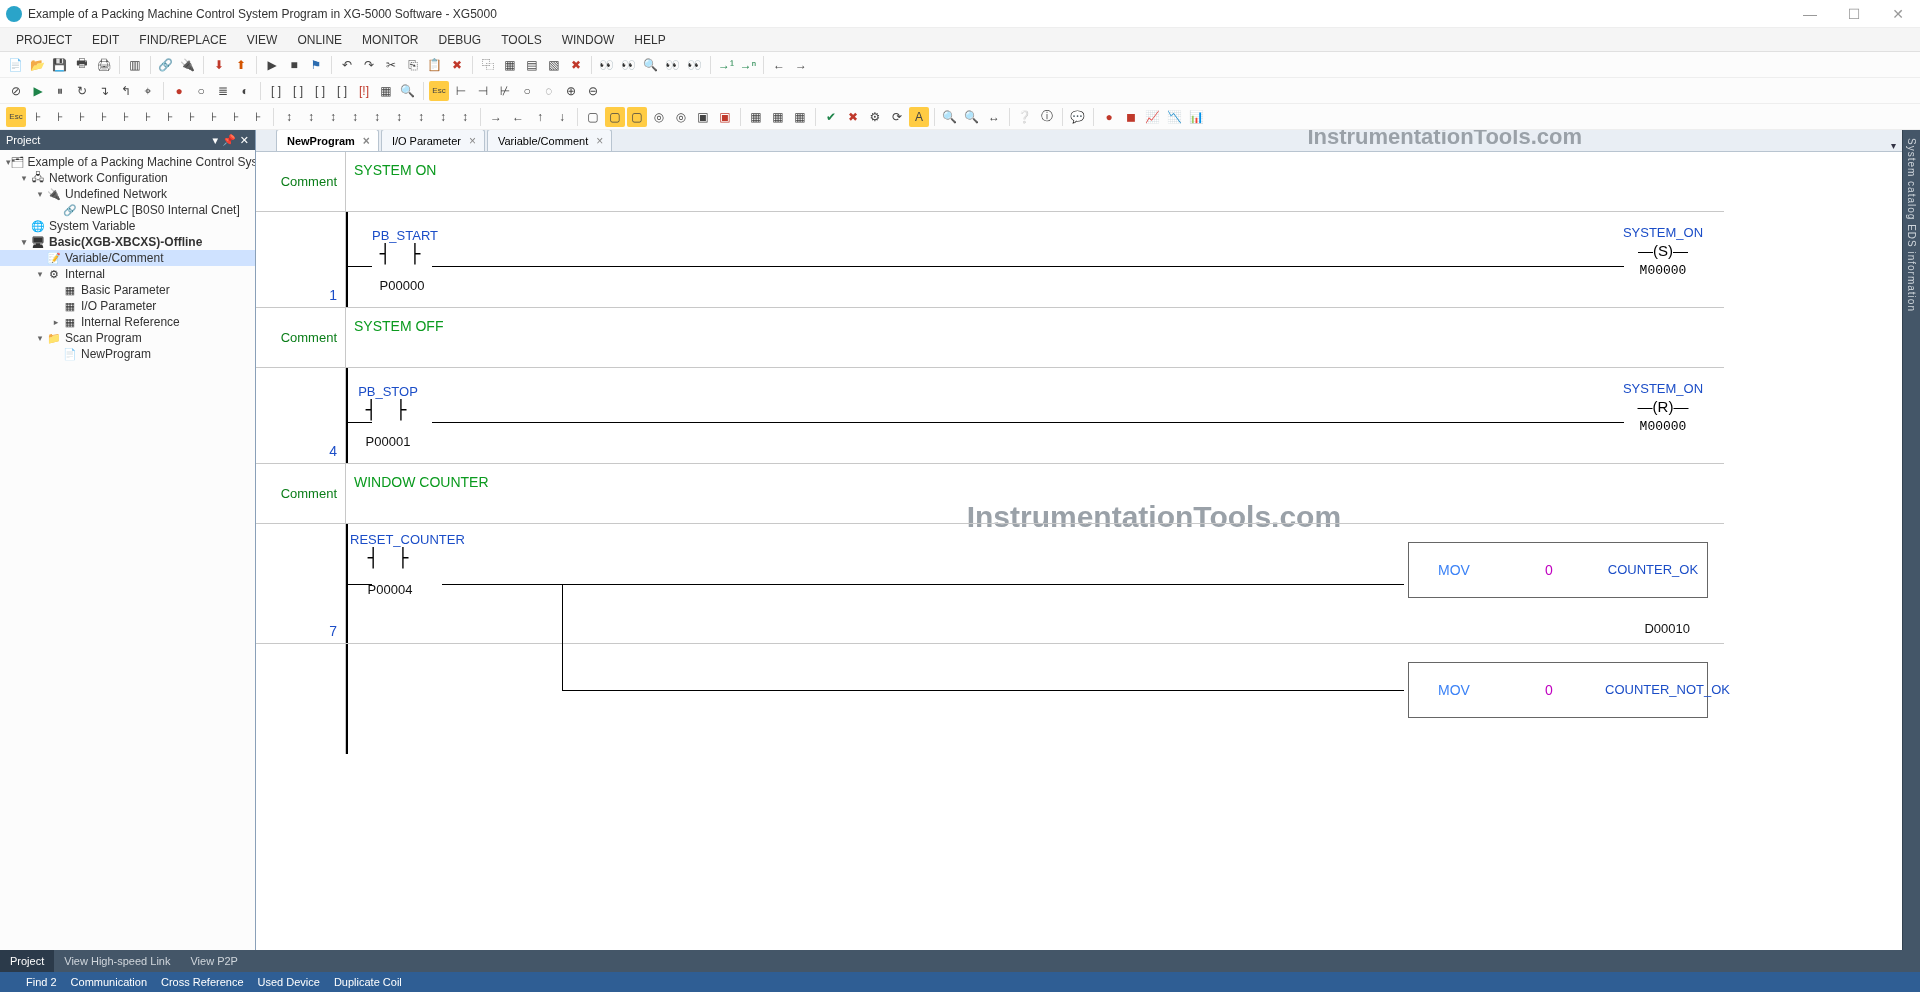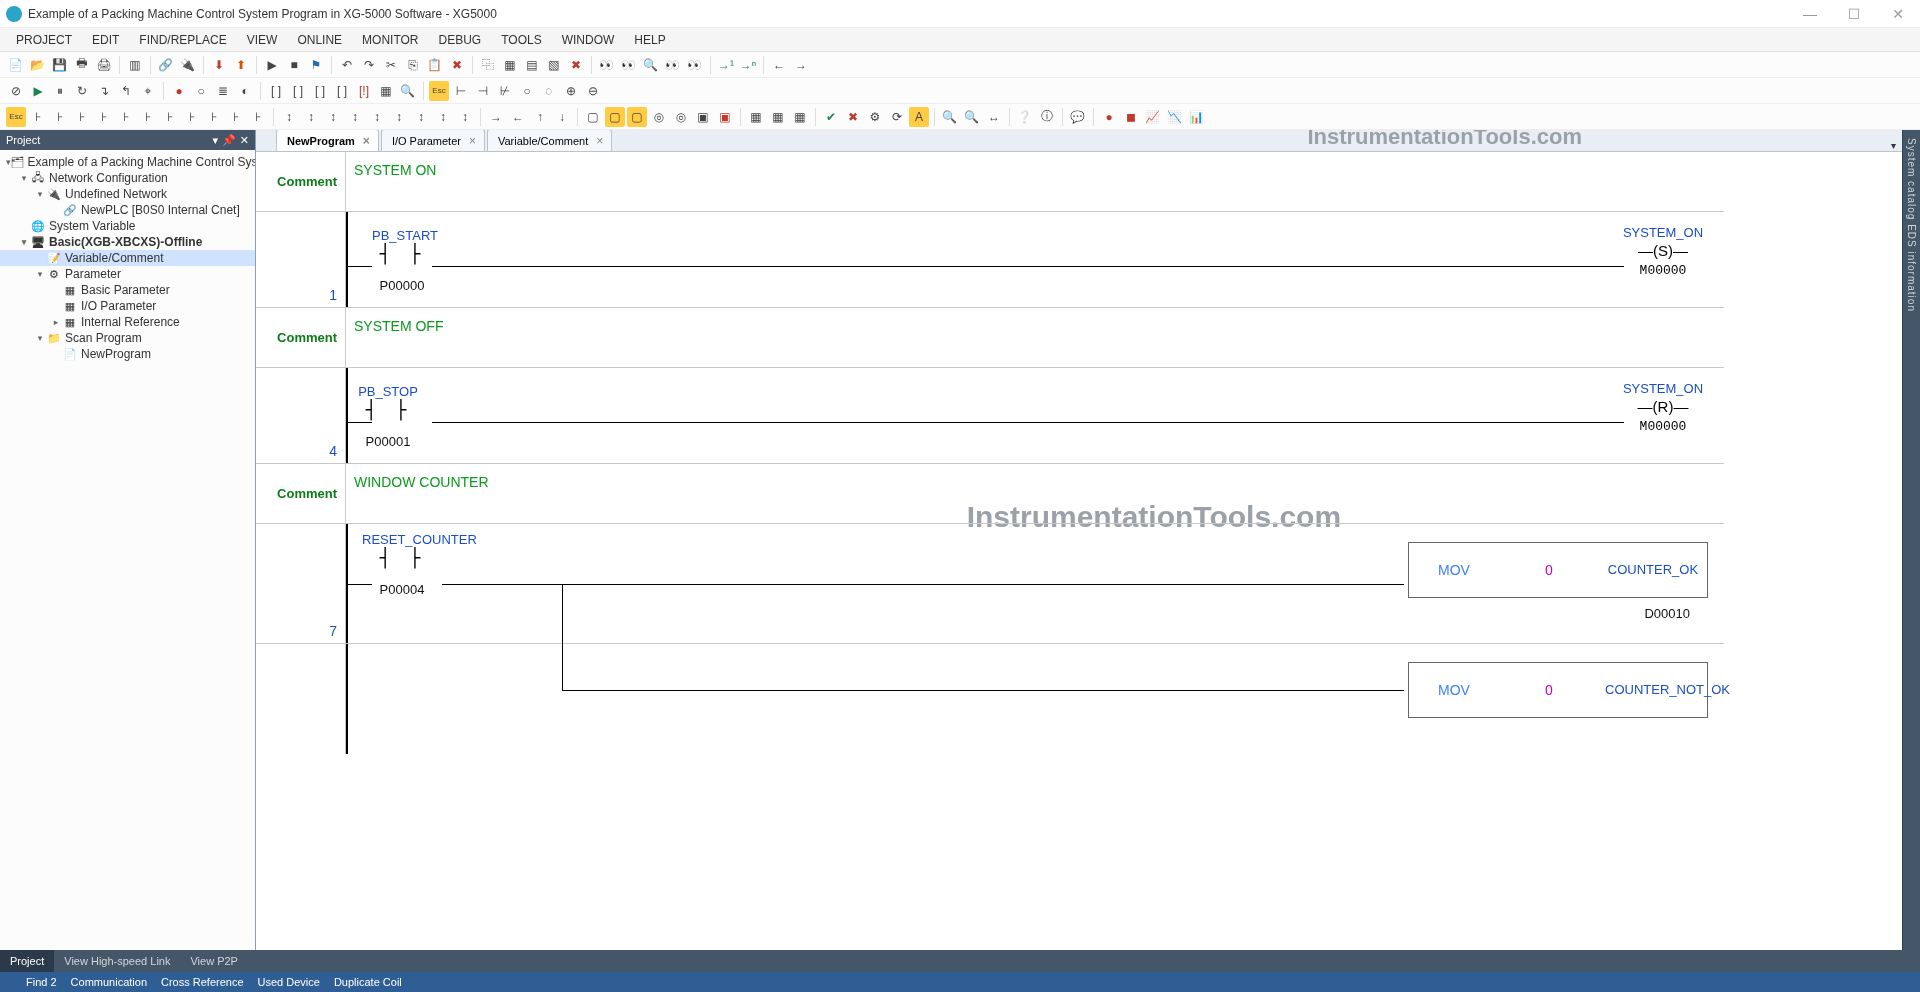--- a/index.html
+++ b/index.html
@@ -59,21 +59,21 @@
 .watermark { position: absolute; color: #9aa1a8; font-weight: bold; pointer-events: none; }
 .wm1 { top: -6px; right: 320px; font-size: 22px; }
 .wm2 { top: 348px; left: 50%; transform: translateX(-30%); font-size: 30px; }
 
 
 .ladder-wrap { flex: 1; overflow: auto; background: #fff; position: relative; }
 .ladder { width: 1468px; }
 .lrow { display: flex; border-bottom: 1px solid #c8c8c8; min-height: 40px; position: relative; }
 .gutter { width: 90px; border-right: 1px solid #c8c8c8; display: flex; align-items: center; justify-content: flex-end; padding-right: 8px; font-size: 13px; color: #0a7d18; }
 .gutter.num { align-items: flex-end; color: #1b4dc7; font-size: 14px; padding-bottom: 4px; }
-.gutter .lbl { font-weight: bold; }
+.gutter .lbl { font-weight: normal; }
 .rung { flex: 1; position: relative; padding: 4px 6px; }
 .comment-text { color: #0a9a1e; font-size: 14px; padding-left: 2px; padding-top: 6px; }
 .rail-left { position: absolute; left: 0; top: 0; bottom: 0; width: 2px; background: #000; }
 .hwire { position: absolute; height: 1px; background: #000; }
 .contact { position: absolute; width: 60px; text-align: center; }
 .contact .sym { font-family: monospace; font-size: 18px; letter-spacing: 4px; }
 .contact .name { color: #1b4dc7; font-size: 13px; }
 .contact .addr { color: #111; font-size: 13px; margin-top: 14px; }
 .coil { position: absolute; right: 16px; top: 14px; width: 90px; text-align: center; }
 .coil .name { color: #1b4dc7; font-size: 13px; line-height: 1.1; }
@@ -300,21 +300,21 @@
           <span>Basic(XGB-XBCXS)-Offline</span>
         </div>
       <div class="tree-item indent-2 selected">
           <span class="twisty"></span>
           <span class="icon">📝</span>
           <span>Variable/Comment</span>
         </div>
       <div class="tree-item indent-2">
           <span class="twisty">▾</span>
           <span class="icon">⚙</span>
-          <span>Parameter</span>
+          <span>Internal</span>
         </div>
       <div class="tree-item indent-3">
           <span class="twisty"></span>
           <span class="icon">▦</span>
           <span>Basic Parameter</span>
         </div>
       <div class="tree-item indent-3">
           <span class="twisty"></span>
           <span class="icon">▦</span>
           <span>I/O Parameter</span>
@@ -429,34 +429,34 @@
             </div>
         </div>
 
         <div class="lrow" style="height:120px">
           <div class="gutter num">
               <span>7</span>
             </div>
           <div class="rung">
             <div class="rail-left"></div>
             <div class="hwire" style="left:2px;top:60px;width:24px"></div>
-            <div class="contact" style="left:16px;top:8px;width:80px">
+            <div class="contact" style="left:4px;top:8px;width:80px">
               <div class="name">RESET_COUNTER</div>
               <div class="sym">┤&nbsp;├</div>
               <div class="addr">P00004</div>
             </div>
             <div class="hwire" style="left:96px;top:60px;width:120px"></div>
             <div style="position:absolute;left:216px;top:60px;width:1px;height:60px;background:#000"></div>
             <div class="hwire" style="left:96px;top:60px;right:320px"></div>
             <div class="func-box" style="right:16px;top:18px;width:300px">
               <div class="fn">MOV</div>
               <div class="arg">0</div>
               <div class="dest">COUNTER_OK</div>
             </div>
-            <div class="dest-addr" style="right:34px;top:82px">D00010</div>
+            <div class="dest-addr" style="right:34px;top:97px">D00010</div>
           </div>
         </div>
 
         <div class="lrow" style="height:110px;border-bottom:none">
           <div class="gutter num"></div>
           <div class="rung">
             <div class="rail-left"></div>
             <div style="position:absolute;left:216px;top:0;width:1px;height:46px;background:#000"></div>
             <div class="hwire" style="left:216px;top:46px;right:320px"></div>
             <div class="func-box" style="right:16px;top:18px;width:300px">

